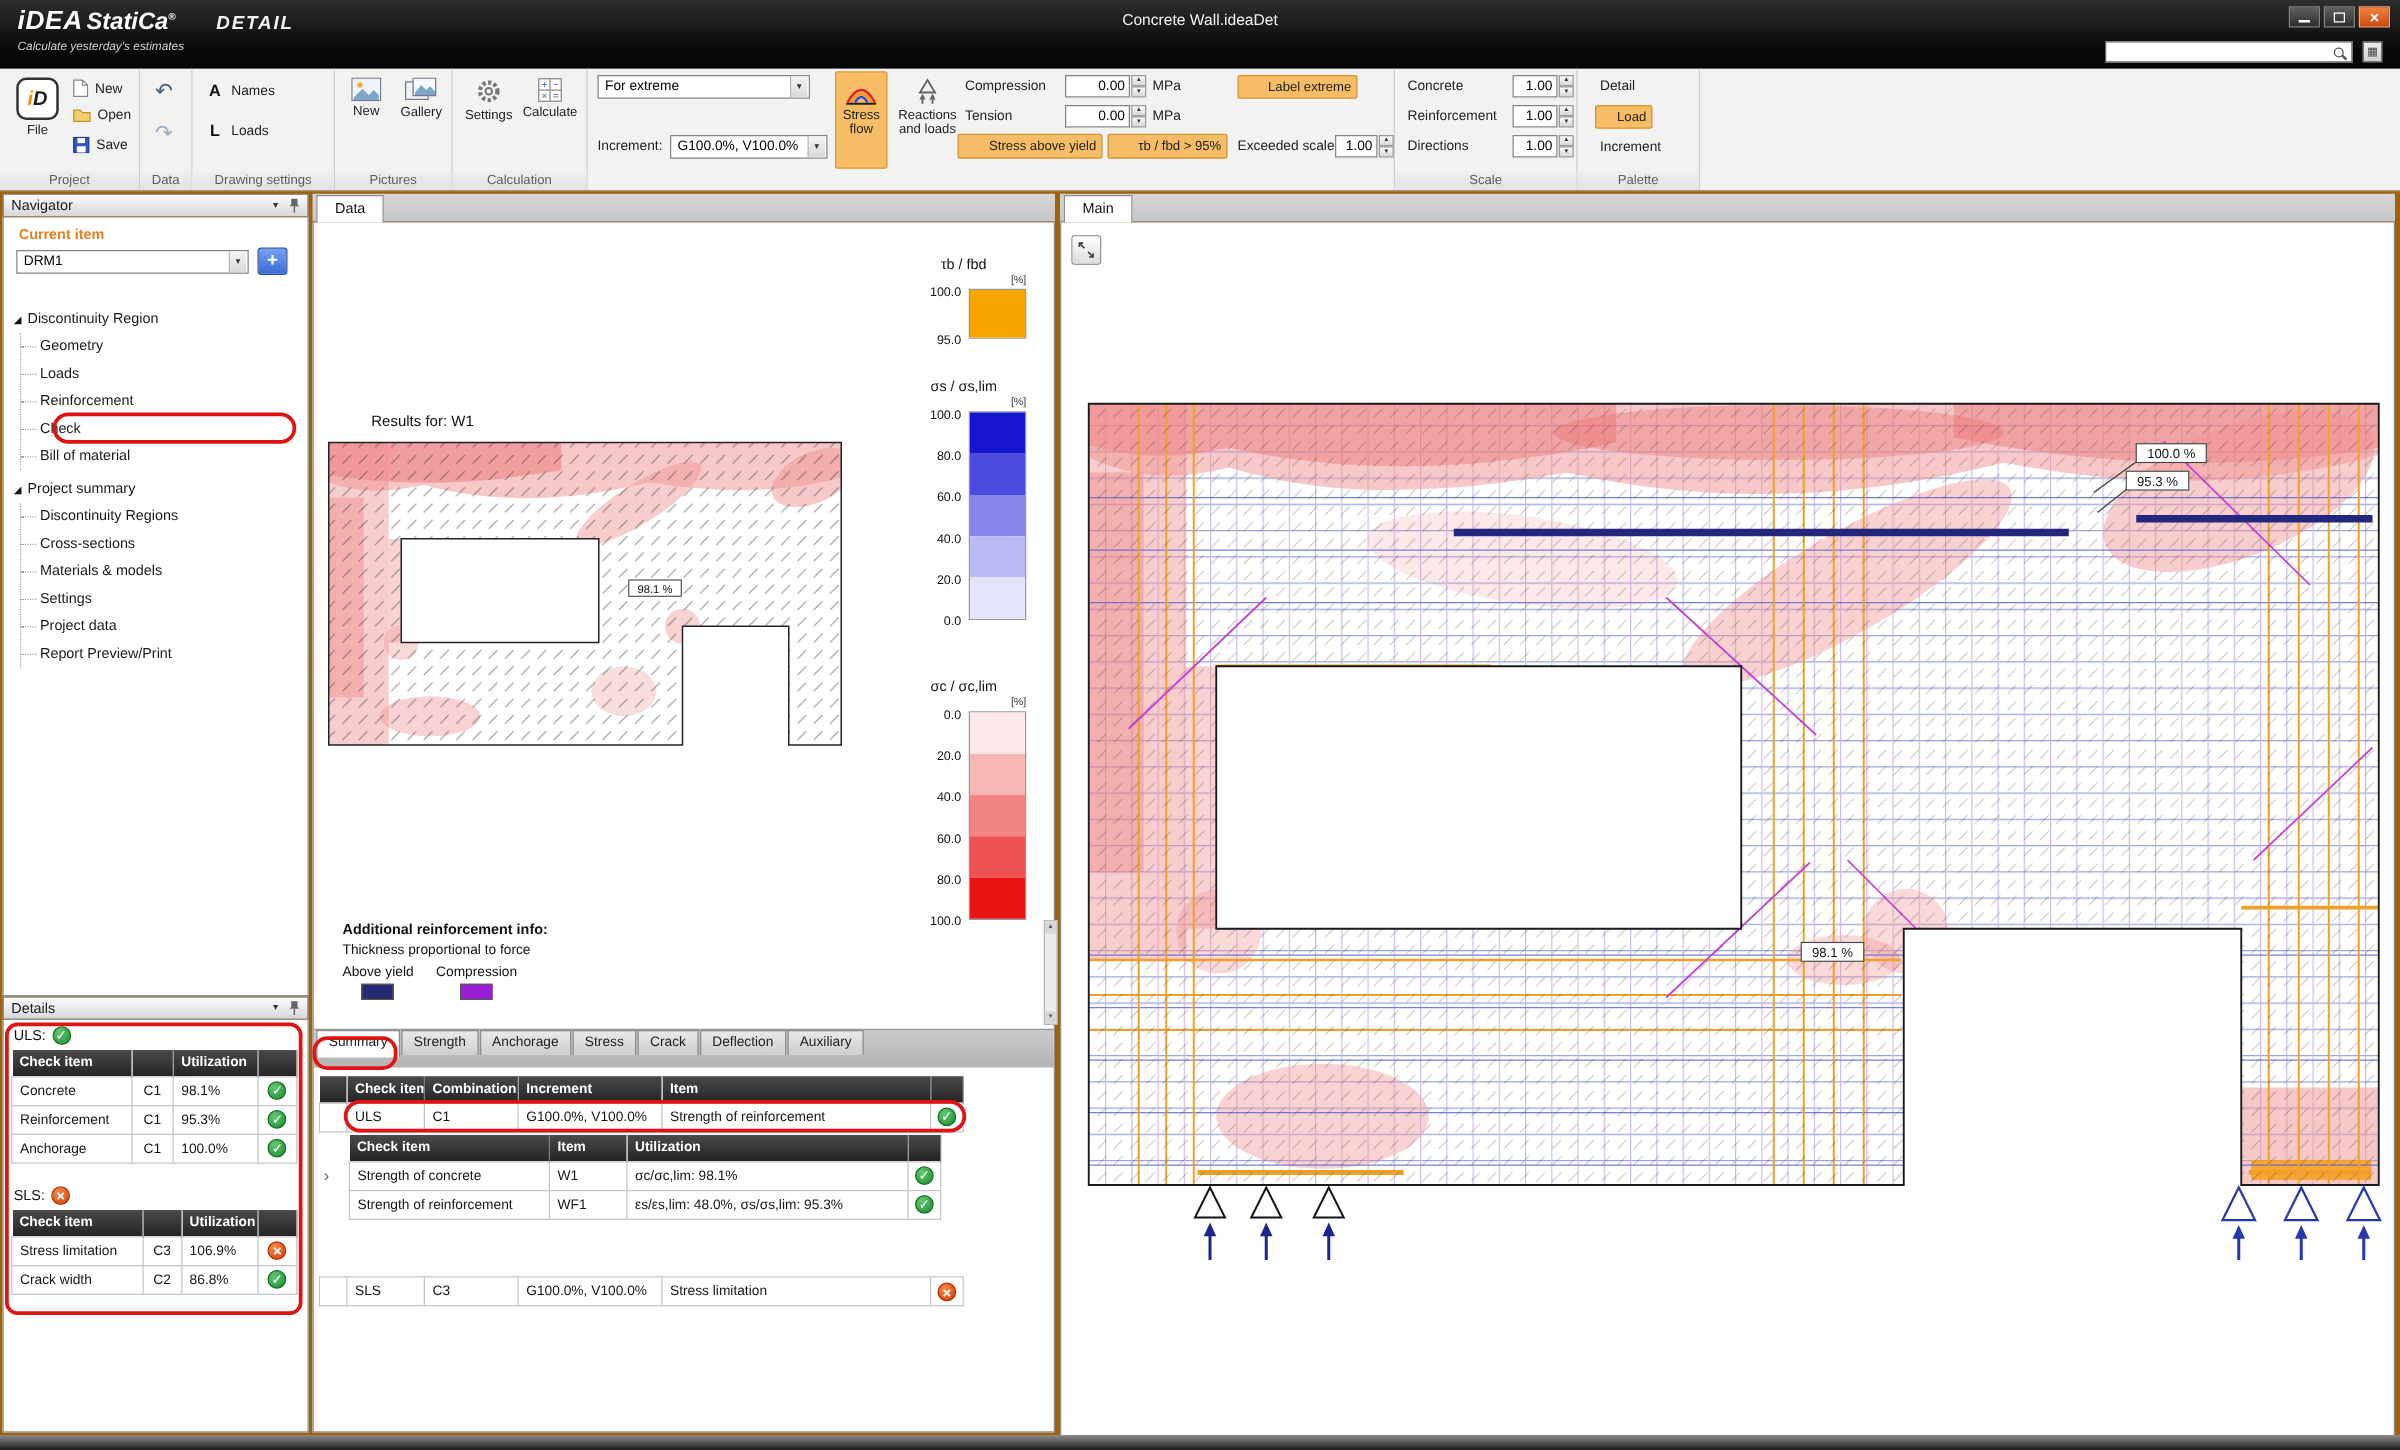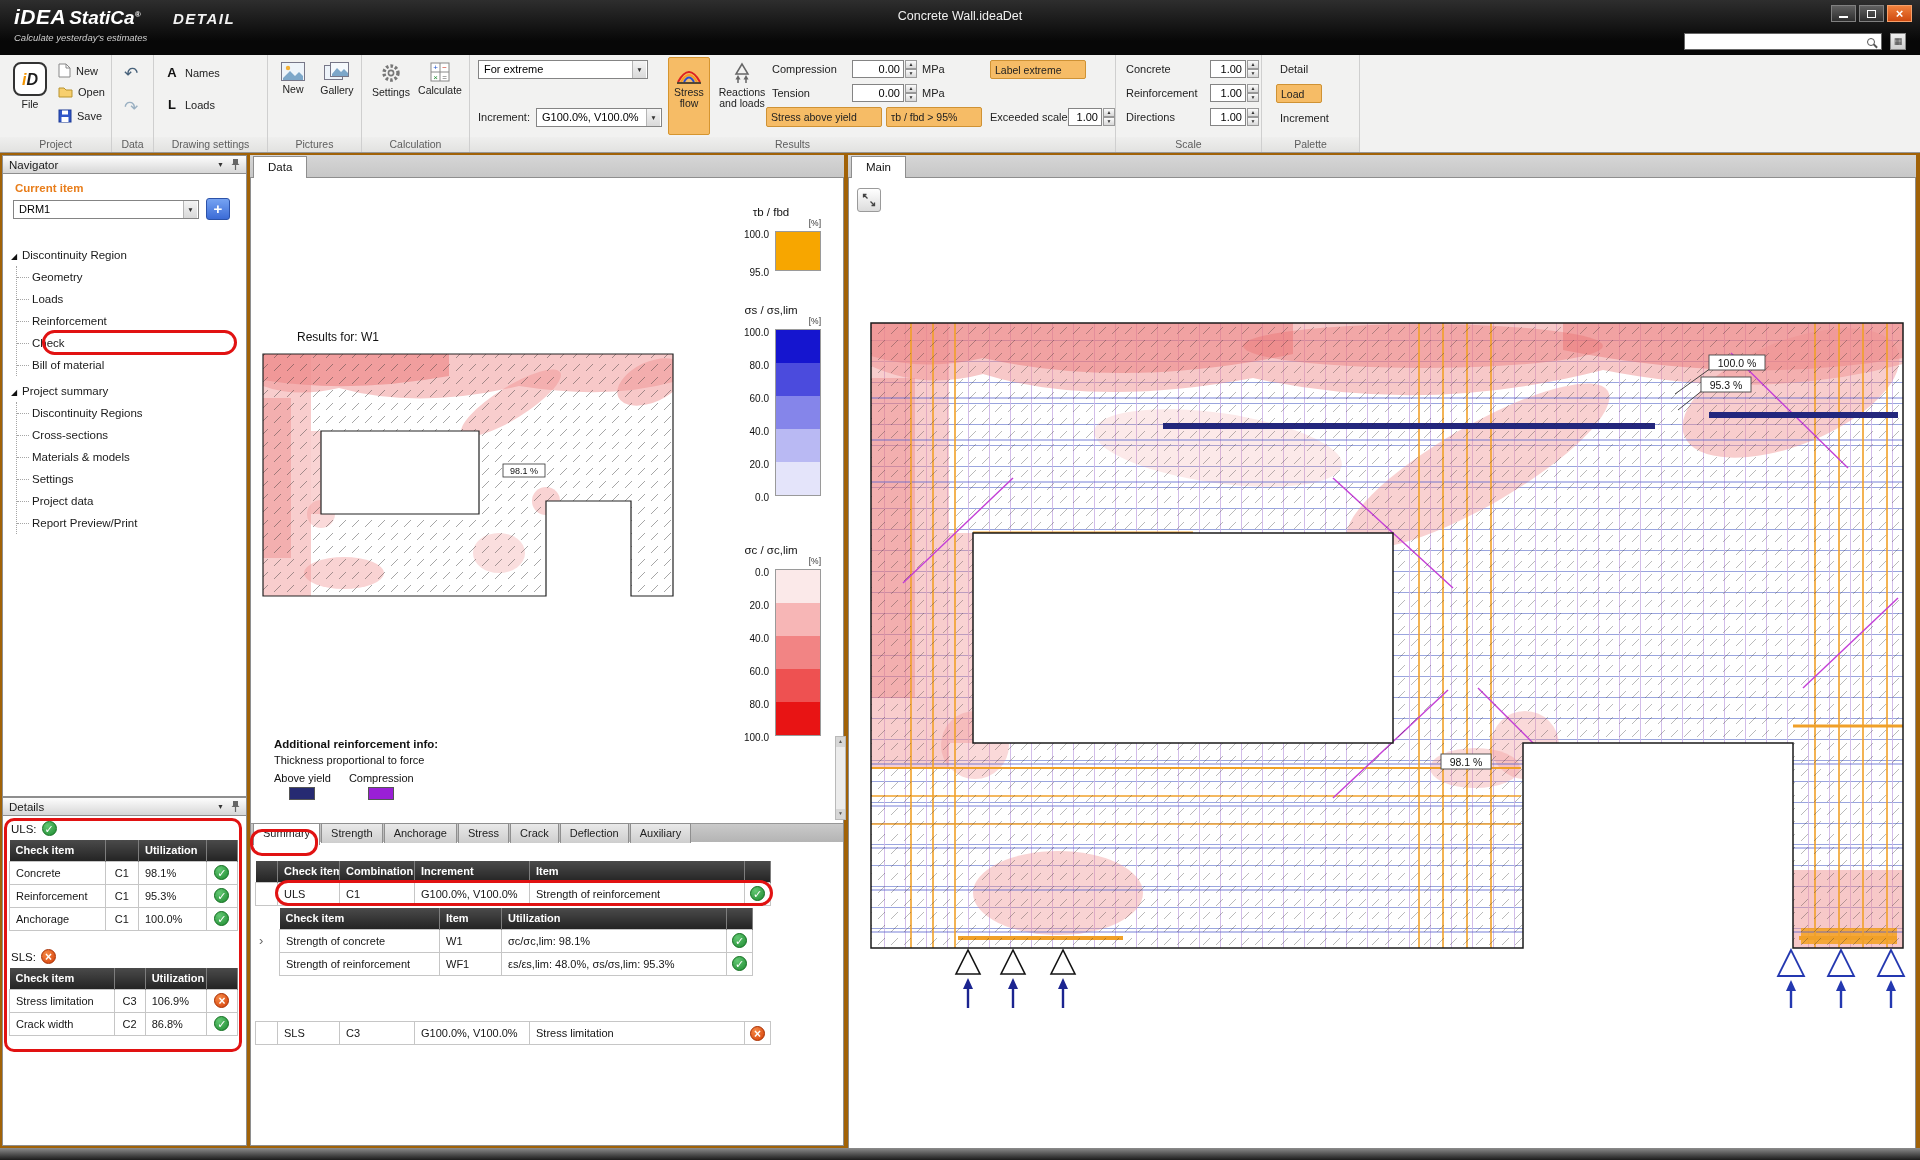--- a/index.html
+++ b/index.html
@@ -39,21 +39,21 @@
 .idlogo{width:34px;height:34px;border:2px solid #333;border-radius:8px;display:flex;align-items:center;justify-content:center;font-style:italic;font-weight:bold;font-size:16px;background:#fff}
 .idlogo .i{color:#f29400}.idlogo .d{color:#1d1d1d}
 .lettericon{width:16px;height:16px;font-weight:bold;font-size:13px;color:#111;text-align:center;line-height:16px}
 .combo{position:absolute;height:19px;background:#fff;border:1px solid #848484;font-size:11px;line-height:17px;padding:0 18px 0 5px;white-space:nowrap;overflow:hidden;cursor:pointer}
 .combo .arrow{position:absolute;right:1px;top:0;bottom:0;width:14px;background:linear-gradient(#f4f4f4,#d9d9d9);border-left:1px solid #b5b5b5;text-align:center;font-size:6.5px;color:#333;line-height:18px}
 .rlab{position:absolute;font-size:11px;color:#222;white-space:nowrap}
 .num{position:absolute;height:18px;border:1px solid #848484;background:#fff;font-size:11px;text-align:right;padding:0 3px;font-family:inherit}
 .spin{position:absolute;width:12px;height:18px;display:flex;flex-direction:column}
 .spin i{flex:1;background:linear-gradient(#fbfbfb,#d8d8d8);border:1px solid #999;font-style:normal;font-size:5px;color:#333;text-align:center;line-height:7px}
 .spin i.up::after{content:"▲"}.spin i.dn::after{content:"▼"}
-.toggle{position:absolute;height:20px;border:1px solid #cf9234;font-size:10.5px;color:#222;text-align:left;line-height:18px;border-radius:2px;white-space:nowrap;cursor:pointer;padding:0 4px}
+.toggle{position:absolute;height:20px;border:1px solid #cf9234;font-size:10.5px;color:#222;text-align:right;line-height:18px;border-radius:2px;white-space:nowrap;cursor:pointer;padding:0 4px}
 .flatlabel{position:absolute;font-size:11px;color:#222}
 
 
 #workspace{position:absolute;left:0;top:153px;width:1920px;height:995px;background:#a16207}
 .panel-header{height:19px;background:linear-gradient(#fdfdfd,#d7d7d7);border:1px solid #8e8e8e;display:flex;align-items:center;padding:0 6px;font-size:11.5px;color:#1a1a1a}
 .ph-icons{margin-left:auto;display:flex;align-items:center;gap:7px;color:#333}
 .ph-collapse{font-size:7px;cursor:pointer}.ph-collapse::after{content:"▼"}
 .panel-body{position:relative;background:#fff;border:1px solid #8e8e8e;border-top:none}
 .tabstrip{height:23px;background:linear-gradient(#d6d6d6,#c7c7c7);border-bottom:1px solid #8e8e8e;display:flex;align-items:flex-end;padding-left:3px}
 .tab{height:22px;line-height:21px;padding:0 14px;font-size:11.5px;color:#111;background:#fff;border:1px solid #8e8e8e;border-bottom:none;position:relative;z-index:2;margin-bottom:-1px}
@@ -88,21 +88,21 @@
 .legend-unit{text-align:right;font-size:8.5px;padding-right:2px;color:#333}
 .legend-body{position:relative;margin-top:3px}
 .ltick{position:absolute;left:0;width:50px;text-align:right}
 .lblocks{position:absolute;left:56px;top:0;width:46px;border:1px solid #9a9a9a}
 .lblock{width:100%}
 .swatch{display:inline-block;width:26px;height:13px;border:1px solid #555;vertical-align:middle}
 .addinfo-title{font-size:11.5px;font-weight:bold;color:#111}
 .addinfo-sub{font-size:11px;color:#111;margin-top:4px}
 .mini-scroll{position:absolute;width:11px;background:#ececec;border:1px solid #b9b9b9;display:flex;flex-direction:column;justify-content:space-between}
 .mini-scroll i{height:10px;background:#d7d7d7;font-style:normal;font-size:5px;text-align:center;line-height:9px;color:#555}
-.subtab-strip{position:absolute;left:0;right:0;height:19px;background:linear-gradient(#cacaca,#b4b4b4);border-top:1px solid #979797;display:flex;align-items:center;padding-left:2px}
+.subtab-strip{position:absolute;left:0;right:0;height:31px;background:linear-gradient(#cacaca,#b4b4b4);border-top:1px solid #979797;display:flex;align-items:flex-start;padding-left:2px}
 .stab{height:20px;line-height:19px;padding:0 9px;font-size:11px;background:linear-gradient(#e9e9e9,#cecece);border:1px solid #8f8f8f;border-bottom:none;margin-right:1px;color:#222;cursor:pointer;white-space:nowrap}
 .stab.active{background:#fff;height:22px;margin-bottom:-1px;z-index:2;position:relative}
 .expander{position:absolute;font-size:13px;color:#666;cursor:pointer}
 .expander::before{content:"›"}
 
 
 .fit-btn{position:absolute;left:8px;top:10px;width:24px;height:24px;background:linear-gradient(#fff,#dcdcdc);border:1px solid #9a9a9a;border-radius:3px;display:flex;align-items:center;justify-content:center;cursor:pointer}
 
 
 .anno{position:absolute;border:3px solid #e11212;border-radius:13px;pointer-events:none;z-index:50;background:transparent}
@@ -284,21 +284,20 @@
       <div class="toggle" style="left: 416px; top: 52px; width: 96px; background: rgb(246, 188, 102);">τb / fbd &gt; 95%</div>
 
       <div class="toggle" style="left: 520px; top: 5px; width: 96px; height: 19px; background: rgb(246, 188, 102);">Label extreme</div>
       <div class="rlab" style="left:520px;top:56px">Exceeded scale</div>
       <input class="num" style="left: 598px; top: 53px; width: 34px;" value="1.00">
       <div class="spin" style="left:633px;top:53px">
           <i class="up"></i>
           <i class="dn"></i>
         </div>
 
-      <div class="rlabel">Results</div>
     </div>
 
     <div class="rgroup" style="left:1116px;width:146px">
       <div class="rlab" style="left:10px;top:8px">Concrete</div>
       <input class="num" style="left: 94px; top: 5px; width: 36px;" value="1.00">
       <div class="spin" style="left:131px;top:5px">
           <i class="up"></i>
           <i class="dn"></i>
         </div>
       <div class="rlab" style="left:10px;top:32px">Reinforcement</div>

